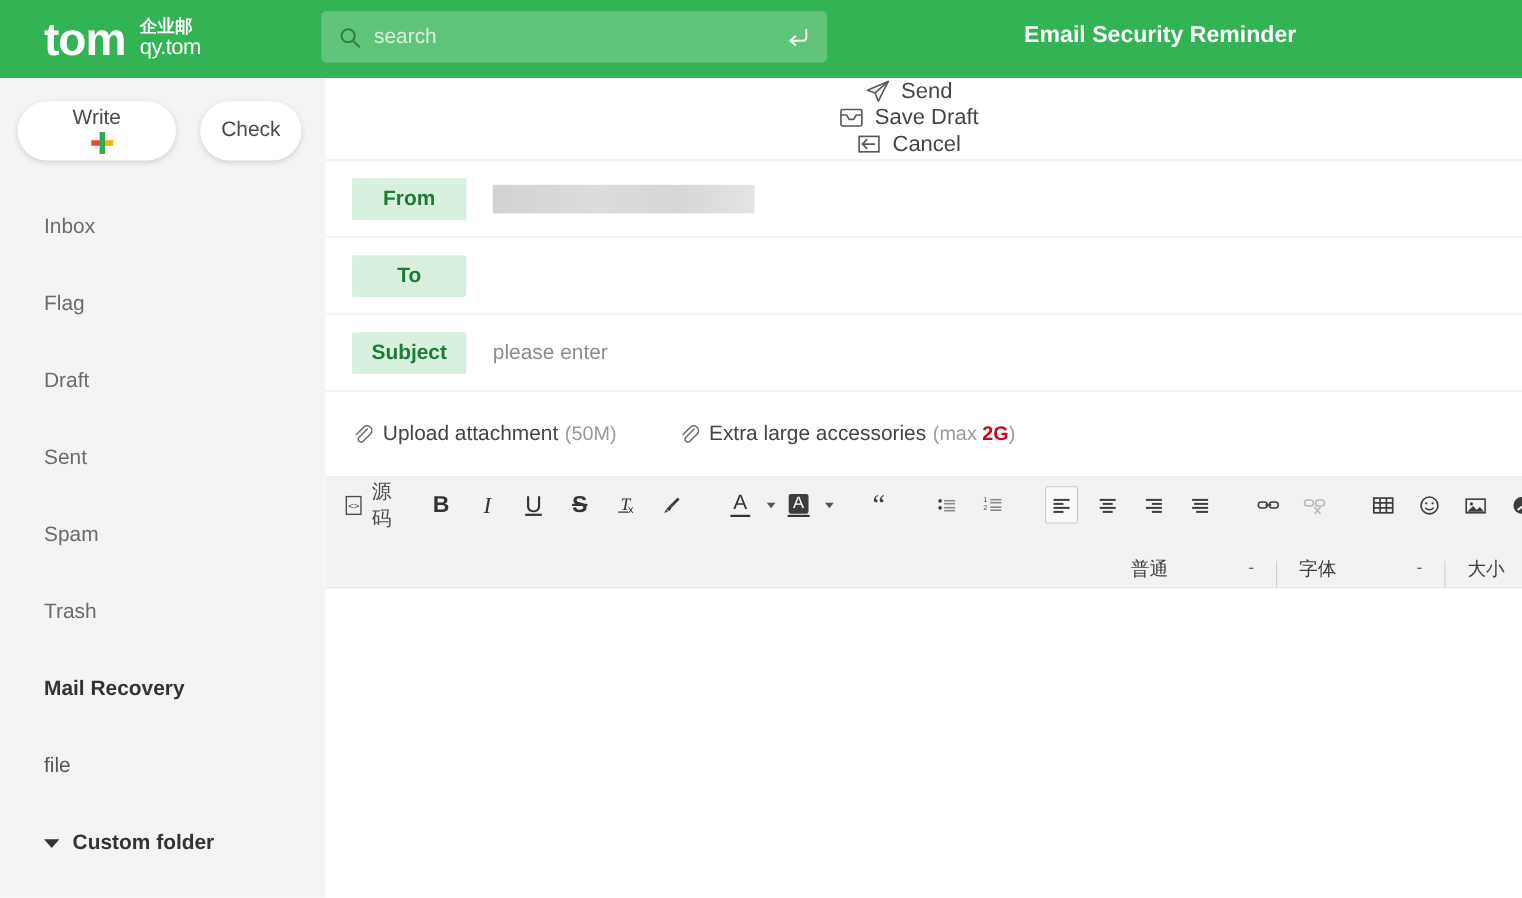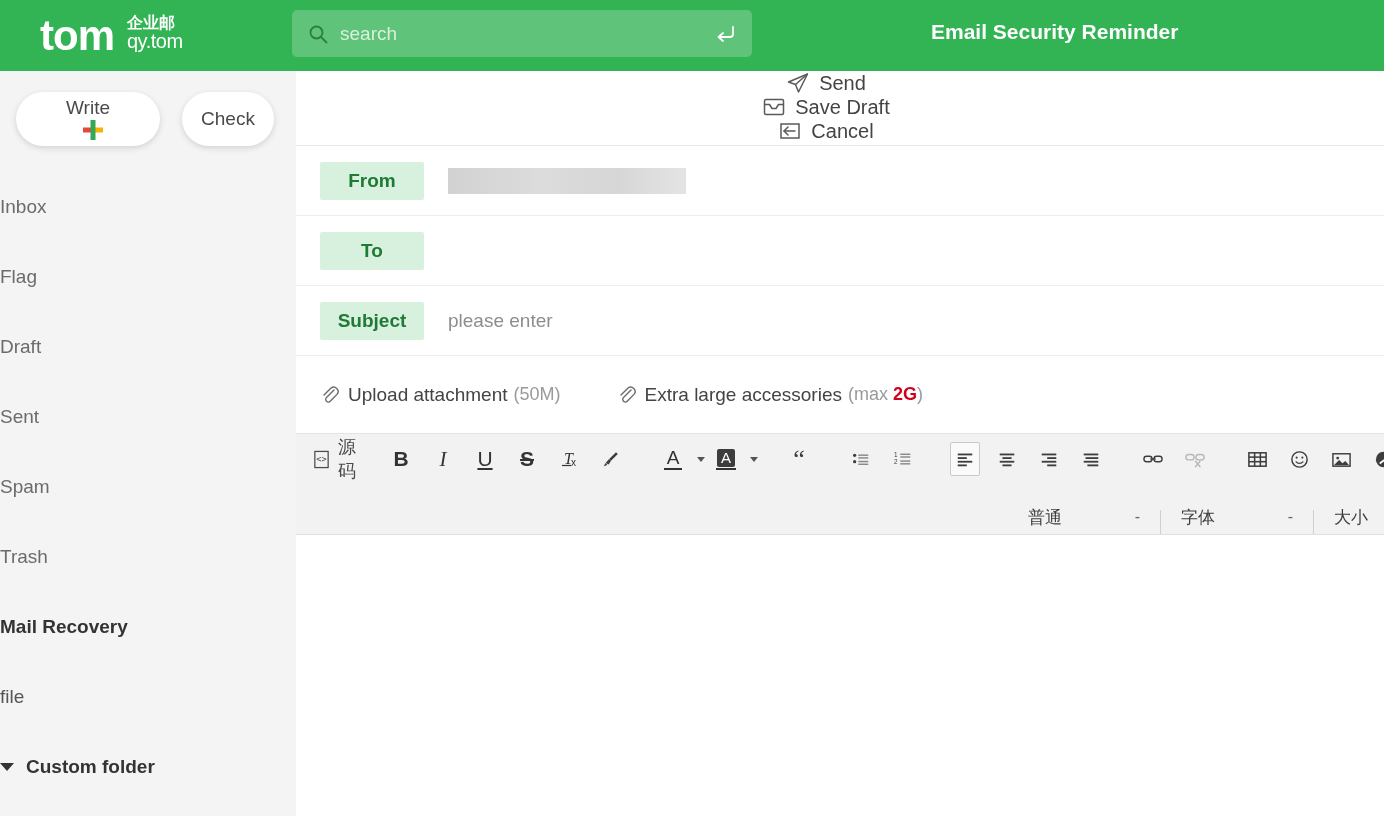--- a/index.html
+++ b/index.html
@@ -10,21 +10,21 @@
     background: #ffffff;
   }
 
   
   .header {
     position: absolute; top: 0; left: 0;
     width: 1384px; height: 71px;
     background: #32b354;
     display: flex; align-items: center;
   }
-  .brand { display: flex; align-items: flex-start; margin-left: 40px; }
+  .brand { display: flex; align-items: center; margin-left: 40px; }
   .brand-tom {
     color: #ffffff; font-size: 42px; font-weight: bold;
     letter-spacing: -1px; line-height: 1;
   }
   .brand-cn { margin-left: 13px; line-height: 1.05; }
   .brand-cn-top {
     color: #ffffff; font-size: 16px; font-weight: bold;
     letter-spacing: 0px; display: block;
   }
   .brand-cn-bot {
@@ -72,21 +72,21 @@
     font-family: "Liberation Sans", sans-serif;
   }
   .pill-write { width: 144px; height: 54px; flex-direction: column; }
   .pill-check { width: 92px; height: 54px; margin-left: 22px; }
   .pill-label { font-size: 19px; color: #4a4a4a; }
   .plus-icon { width: 22px; height: 22px; margin-left: 10px; }
 
   .nav { margin-top: 26px; }
   .nav-item {
     height: 70px; display: flex; align-items: center;
-    cursor: pointer;
+    padding-left: 40px; cursor: pointer;
     font-size: 19px; color: #6b6b6b;
   }
   .nav-item.strong { color: #333333; font-weight: bold; }
   .nav-item.file-item { color: #555555; }
   .nav-caret {
     width: 0; height: 0;
     border-left: 7px solid transparent;
     border-right: 7px solid transparent;
     border-top: 8px solid #333333;
     margin-right: 12px;

